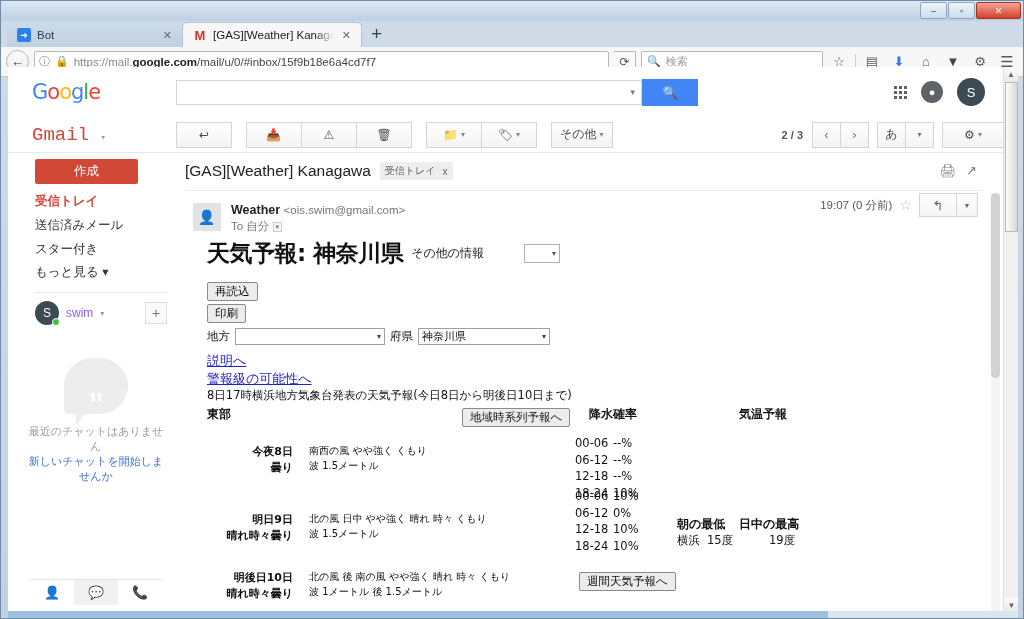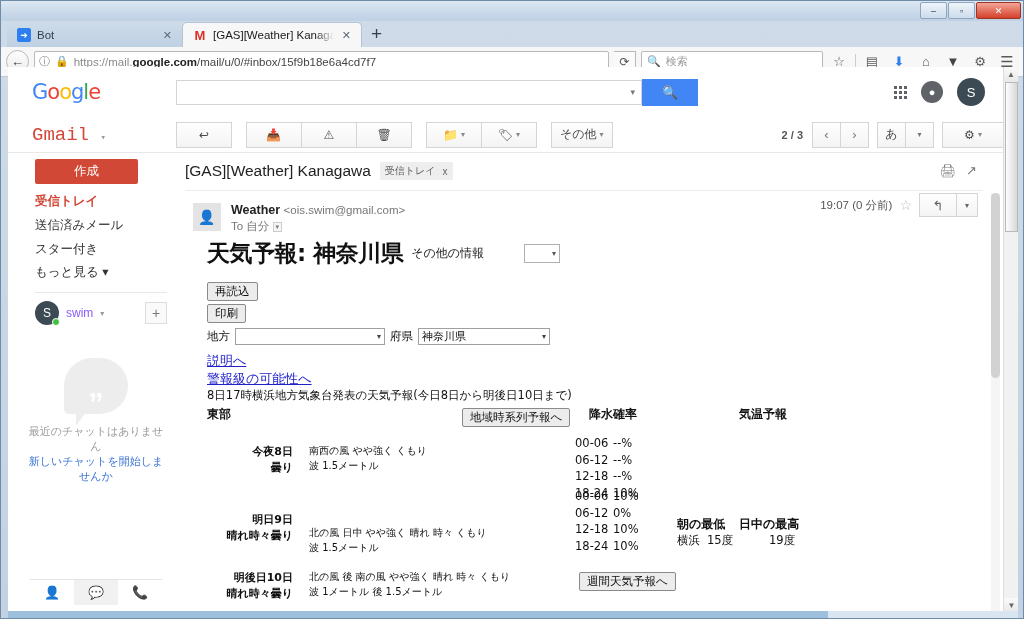--- a/index.html
+++ b/index.html
@@ -735,21 +735,21 @@
                   <div class="pop-row"><span class="t">12-18</span><span>--%</span></div>
                   <div class="pop-row"><span class="t">18-24</span><span>10%</span></div>
                 </div>
               </div>
 
               <div class="day-row" style="height:78px">
                 <div class="day-label" style="top:22px">
                   <div>明日9日</div>
                   <div>晴れ時々曇り</div>
                 </div>
-                <div class="day-desc" style="top:36px">
+                <div class="day-desc" style="top:22px">
                   <div>北の風 日中 やや強く 晴れ 時々 くもり</div>
                   <div>波 1.5メートル</div>
                 </div>
                 <div class="pop-block" style="top:-2px">
                   <div class="pop-row"><span class="t">00-06</span><span>10%</span></div>
                   <div class="pop-row"><span class="t">06-12</span><span>0%</span></div>
                   <div class="pop-row"><span class="t">12-18</span><span>10%</span></div>
                   <div class="pop-row"><span class="t">18-24</span><span>10%</span></div>
                 </div>
                 <div id="temp-block" style="top:26px">

